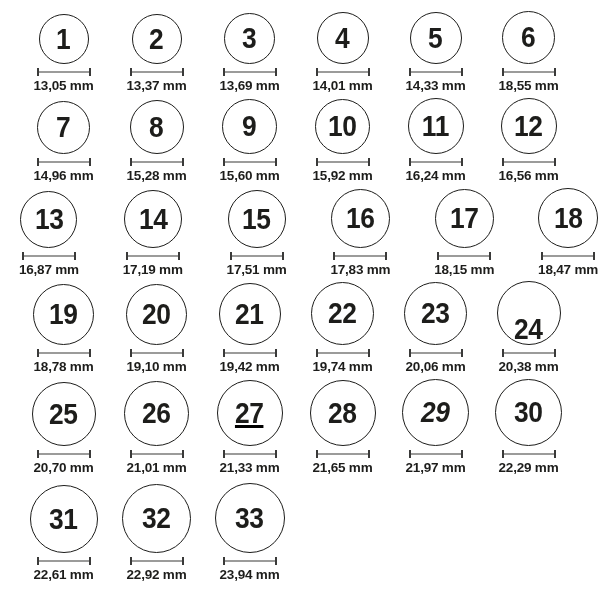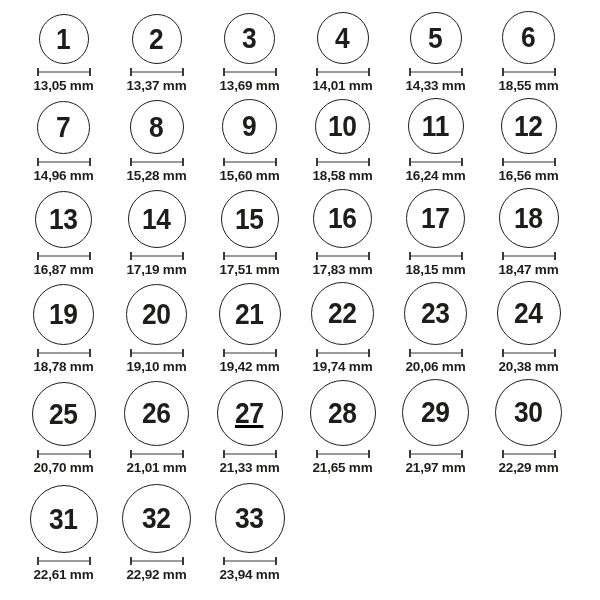--- a/index.html
+++ b/index.html
@@ -14,21 +14,21 @@
   .grid {
     padding: 10px 0 0 17px;
     width: 583px;
   }
   .row {
     display: flex;
     align-items: flex-end;
   }
   .row:nth-child(1) { height: 84px; }
   .row:nth-child(2) { height: 90px; }
-  .row:nth-child(3) { height: 94px; }
+  .row:nth-child(3) { height: 94px; gap: 40px; }
   .row:nth-child(4) { height: 97px; }
   .row:nth-child(5) { height: 101px; }
   .row:nth-child(6) { height: 107px; }
   .cell {
     width: 93px;
     display: flex;
     flex-direction: column;
     align-items: center;
     justify-content: flex-end;
   }
@@ -139,21 +139,21 @@
       <span class="num">9</span>
     </div>
     <div class="dimline"></div>
     <div class="mm">15,60 mm</div>
   </div>
       <div class="cell">
     <div class="circle" style="width: 55px; height: 55px;">
       <span class="num">10</span>
     </div>
     <div class="dimline"></div>
-    <div class="mm">18,58 mm</div>
+    <div class="mm">15,92 mm</div>
   </div>
       <div class="cell">
     <div class="circle" style="width: 56px; height: 56px;">
       <span class="num">11</span>
     </div>
     <div class="dimline"></div>
     <div class="mm">16,24 mm</div>
   </div>
       <div class="cell">
     <div class="circle" style="width: 56px; height: 56px;">
@@ -237,21 +237,21 @@
     <div class="mm">19,74 mm</div>
   </div>
       <div class="cell">
     <div class="circle" style="width: 63px; height: 63px; justify-content: center;">
       <span class="num">23</span>
     </div>
     <div class="dimline"></div>
     <div class="mm">20,06 mm</div>
   </div>
       <div class="cell">
-    <div class="circle" style="width: 64px; height: 64px;">
+    <div class="circle" style="width: 64px; height: 64px; align-items: flex-end;">
       <span class="num">24</span>
     </div>
     <div class="dimline"></div>
     <div class="mm">20,38 mm</div>
   </div>
     </div>
     <div class="row">
       <div class="cell">
     <div class="circle" style="width: 64px; height: 64px;">
       <span class="num">25</span>
@@ -274,21 +274,21 @@
     <div class="mm">21,33 mm</div>
   </div>
       <div class="cell">
     <div class="circle" style="width: 66px; height: 66px;">
       <span class="num">28</span>
     </div>
     <div class="dimline"></div>
     <div class="mm">21,65 mm</div>
   </div>
       <div class="cell">
-    <div class="circle" style="width: 67px; height: 67px;">
+    <div class="circle" style="width: 67px; height: 67px; font-style: italic;">
       <span class="num">29</span>
     </div>
     <div class="dimline"></div>
     <div class="mm">21,97 mm</div>
   </div>
       <div class="cell">
     <div class="circle" style="width: 67px; height: 67px;">
       <span class="num">30</span>
     </div>
     <div class="dimline"></div>

